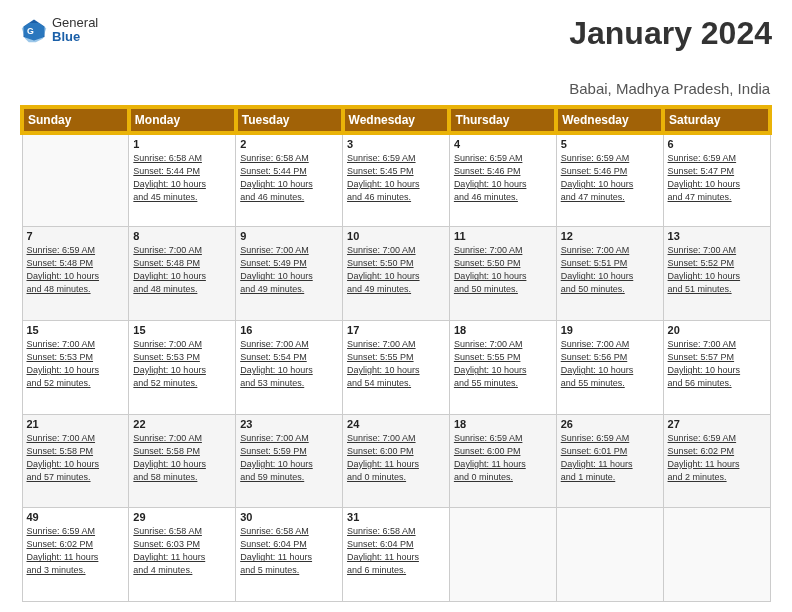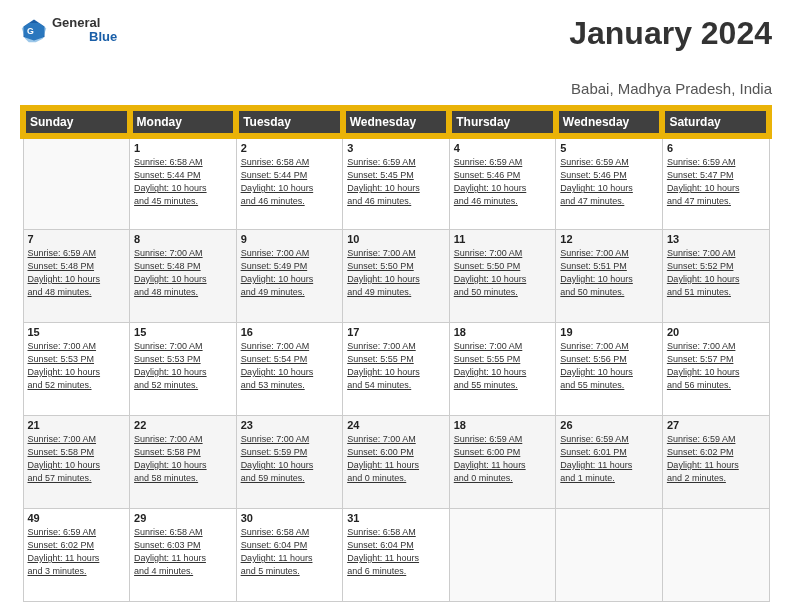--- a/index.html
+++ b/index.html
@@ -28,62 +28,61 @@
       align-items: center;
       gap: 4px;
     }
     .logo-text {
       display: flex;
       flex-direction: column;
       line-height: 1.1;
     }
     .logo-general {
       font-size: 13px;
-      font-weight: bold;
+      font-weight: normal;
       color: #333;
     }
     .logo-blue {
       font-size: 13px;
       font-weight: bold;
       color: #1a5fa8;
-      margin-left: 37px;
     }
     .logo-icon {
       width: 28px;
       height: 28px;
     }
     .title-block {
-      text-align: right;
+      text-align: left;
     }
     .main-title {
       font-size: 32px;
       font-weight: bold;
       color: #333;
       line-height: 1.1;
     }
     .sub-title {
       font-size: 15px;
       color: #555;
       margin-top: 29px;
     }
     .calendar {
       flex: 1;
       border: 1px solid #ccc;
       border-collapse: collapse;
       width: 100%;
       table-layout: fixed;
     }
     .calendar th {
-      background: #404040;
+      background: #a16207;
       color: #fff;
       font-size: 12px;
       font-weight: bold;
       padding: 4px 4px;
       text-align: left;
-      border: 6px solid #eab308;
+      border: 4px solid #eab308;
     }
     .calendar td {
       border: 1px solid #ccc;
       vertical-align: top;
       padding: 3px 4px;
       font-size: 9.5px;
       color: #333;
       height: 78px;
     }
     .calendar td.empty {

